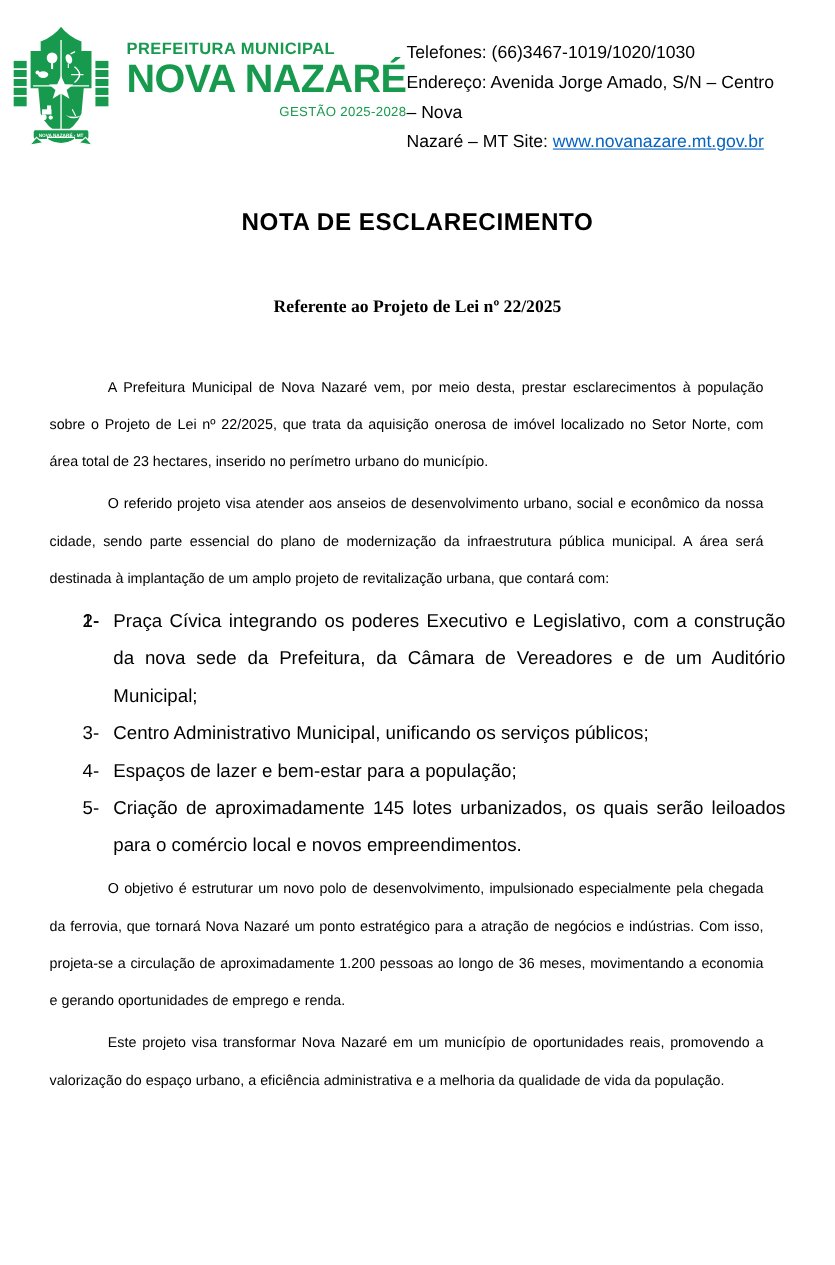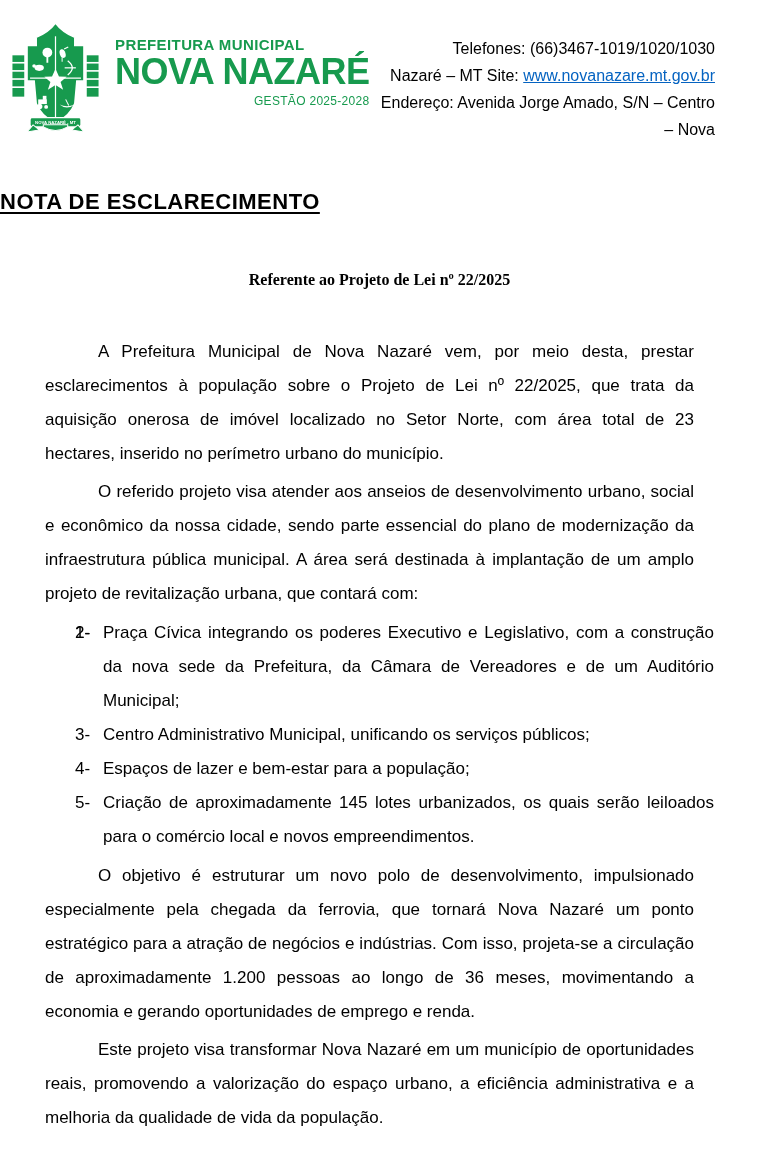--- a/index.html
+++ b/index.html
@@ -40,52 +40,52 @@
     color: var(--brand-green);
     font-size: 12px;
     font-weight: 400;
     text-align: right;
     letter-spacing: 0.3px;
     margin-top: 3px;
   }
   .contact {
     margin-left: auto;
     padding-top: 15px;
-    text-align: right;
+    text-align: left;
     font-size: 16px;
     line-height: 27px;
     font-weight: 400;
   }
   .site-link {
     color: var(--link-blue);
     text-decoration: underline;
     cursor: pointer;
   }
 
   
   .doc-title {
     margin-top: 46px;
+    text-align: center;
     font-size: 22px;
     font-weight: 700;
     letter-spacing: 0.5px;
-    text-decoration: underline;
     text-decoration-thickness: 2px;
     text-underline-offset: 3px;
   }
   .doc-subtitle {
     margin-top: 56px;
     text-align: center;
     font-size: 16px;
     font-weight: 700;
     font-family: Liberation Serif, serif;
   }
   .body-text { margin-top: 46px; }
   .body-text p {
     margin: 4px 65px 0 45px;
-    font-size: 17px;
+    font-size: 13px;
     line-height: 34px;
     text-align: justify;
     text-indent: 53px;
   }
   .body-text p:first-child { margin-top: 0; }
   ol.project-list {
     list-style: none;
     margin: 5px 45px 5px 45px;
     padding-left: 58px;
   }
@@ -177,22 +177,22 @@
     </svg>
 
     <div class="logo-text">
       <div class="logo-line1">PREFEITURA MUNICIPAL</div>
       <div class="logo-line2">NOVA NAZARÉ</div>
       <div class="logo-line3">GESTÃO 2025-2028</div>
     </div>
 
     <div class="contact">
       <div>Telefones: (66)3467-1019/1020/1030</div>
+      <div>Endereço: Avenida Jorge Amado, S/N – Centro – Nova</div>
       <div><span>Nazaré – MT Site: </span><a class="site-link">www.novanazare.mt.gov.br</a></div>
-      <div>Endereço: Avenida Jorge Amado, S/N – Centro – Nova</div>
     </div>
   </div>
 
   <div class="doc-title">NOTA DE ESCLARECIMENTO</div>
   <div class="doc-subtitle">Referente ao Projeto de Lei nº 22/2025</div>
 
   <div class="body-text">
     <p>A Prefeitura Municipal de Nova Nazaré vem, por meio desta, prestar esclarecimentos à população sobre o Projeto de Lei nº 22/2025, que trata da aquisição onerosa de imóvel localizado no Setor Norte, com área total de 23 hectares, inserido no perímetro urbano do município.</p>
     <p>O referido projeto visa atender aos anseios de desenvolvimento urbano, social e econômico da nossa cidade, sendo parte essencial do plano de modernização da infraestrutura pública municipal. A área será destinada à implantação de um amplo projeto de revitalização urbana, que contará com:</p>
 

